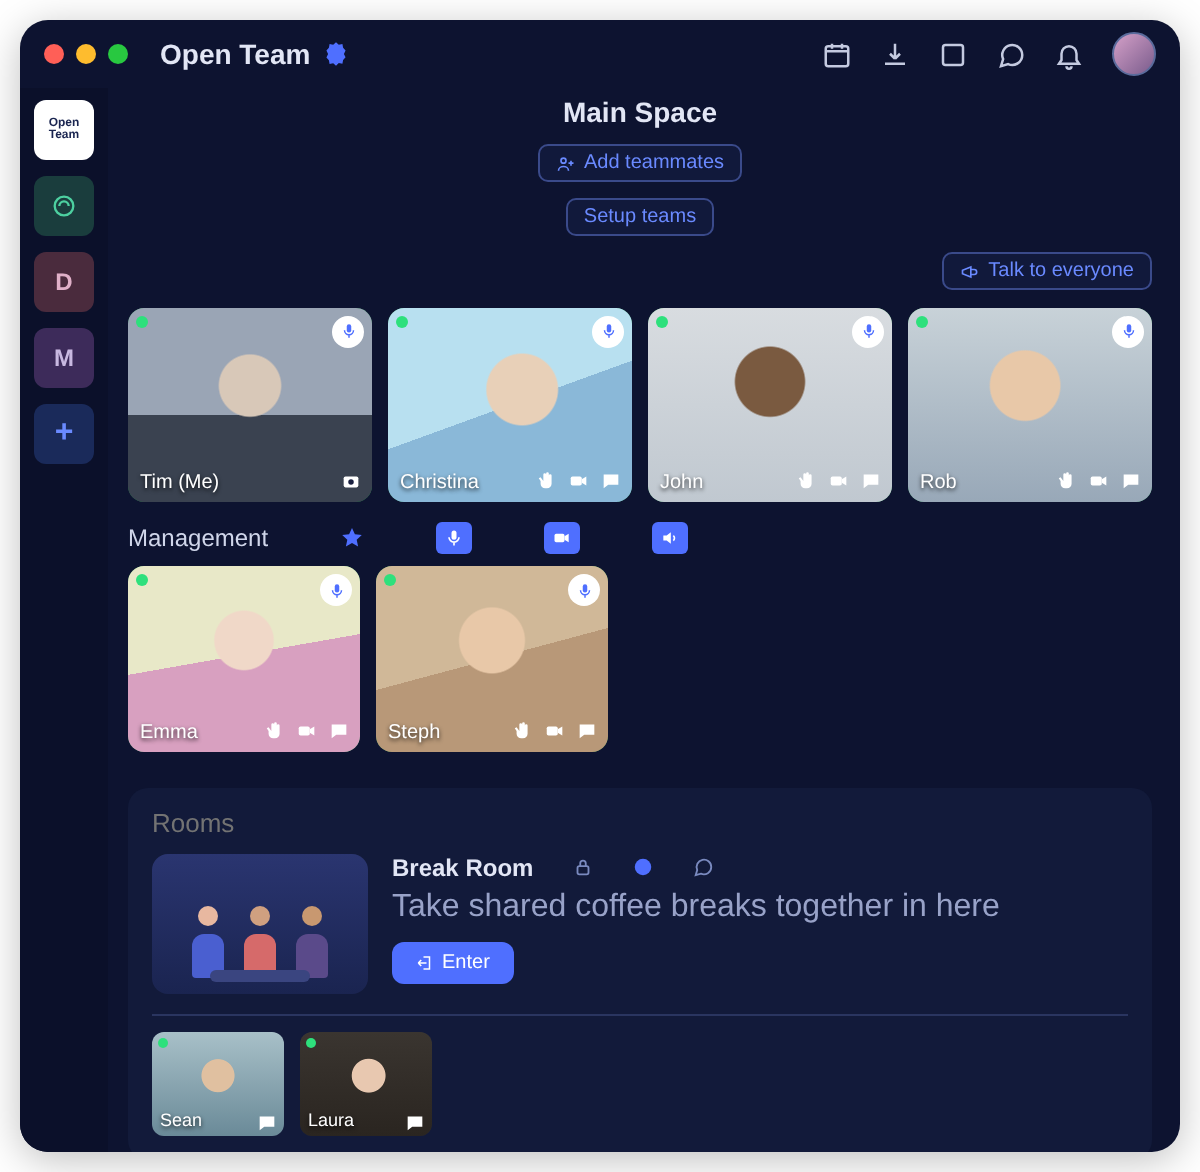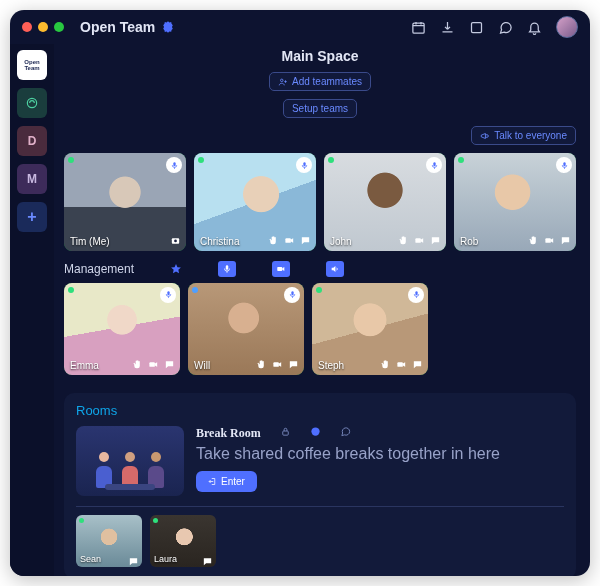--- a/index.html
+++ b/index.html
@@ -137,31 +137,31 @@
     display:inline-flex; align-items:center; justify-content:center;
     color:#fff;
   }
   .tile .ctrls span svg { width:11px; height:11px; }
   .rooms {
     margin-top:18px;
     background:#121a3a;
     border-radius:10px;
     padding:10px 12px 12px 12px;
   }
-  .rooms-title { font-size:13px; color:#0ea5e9; margin-bottom:8px;}
+  .rooms-title { font-size:13px; color:#737373; margin-bottom:8px;}
   .room-card {
     display:flex; gap:12px; align-items:flex-start;
   }
   .room-illus {
     width:108px; height:70px; border-radius:8px;
     background: linear-gradient(180deg,#2a3570,#1a2450);
     position:relative; overflow:hidden;
   }
   .room-info { flex:1; }
-  .room-name { font-size:12px; font-weight:600; display:flex; gap:19px;font-family:Liberation Serif, serif;}
+  .room-name { font-size:12px; font-weight:600; display:flex; align-items:center; gap:19px;}
   .room-name .ri { width:11px; height:11px; color:#7a8abf; }
   .room-desc { font-size:16px; color:#98a2c8; margin:3px 0 6px 0; line-height:1.3;}
   .enter-btn {
     background:#4f6fff; color:#fff; border:none;
     font-size:10px; padding:5px 12px; border-radius:6px; cursor:pointer;
     display:inline-flex; align-items:center; gap:4px;
   }
   .enter-btn svg { width:9px; height:9px;}
   .room-divider { border-top:1px solid #2a3560; margin:10px 0 8px 0;}
   .room-people { display:flex; gap:8px; }
@@ -462,49 +462,20 @@
                 </svg>
               </span>
        <span>
                 <svg viewBox="0 0 24 24" fill="currentColor">
                   <path d="M4 5h16v11H9l-5 4z"></path>
                 </svg>
               </span>
             </div>
   </div>
           <div class="tile">
-    <div class="photo ph ph6"></div>
-    <div class="status-dot sd-blue"></div>
-    <div class="mic">
-              <svg viewBox="0 0 24 24" fill="currentColor">
-                <rect x="9" y="3" width="6" height="11" rx="3"></rect>
-                <path d="M6 11a6 6 0 0012 0M12 17v4" stroke="currentColor" stroke-width="2" fill="none"></path>
-              </svg>
-            </div>
-    <div class="name">Will</div>
-    <div class="ctrls">
-              <span>
-                <svg viewBox="0 0 24 24" fill="currentColor">
-                  <path d="M8 12V5a1.5 1.5 0 013 0v6-7a1.5 1.5 0 013 0v7-5a1.5 1.5 0 013 0v9a5 5 0 01-5 5h-2a5 5 0 01-5-5v-3l-2-3 2-1z"></path>
-                </svg>
-              </span>
-       <span>
-                <svg viewBox="0 0 24 24" fill="currentColor">
-                  <rect x="3" y="7" width="12" height="10" rx="2"></rect>
-                  <path d="M15 10l5-3v10l-5-3z"></path>
-                </svg>
-              </span>
-       <span>
-                <svg viewBox="0 0 24 24" fill="currentColor">
-                  <path d="M4 5h16v11H9l-5 4z"></path>
-                </svg>
-              </span>
-            </div>
-  </div>
-          <div class="tile">
     <div class="photo ph ph7"></div>
     <div class="status-dot sd-green"></div>
     <div class="mic">
               <svg viewBox="0 0 24 24" fill="currentColor">
                 <rect x="9" y="3" width="6" height="11" rx="3"></rect>
                 <path d="M6 11a6 6 0 0012 0M12 17v4" stroke="currentColor" stroke-width="2" fill="none"></path>
               </svg>
             </div>
     <div class="name">Steph</div>
     <div class="ctrls">

